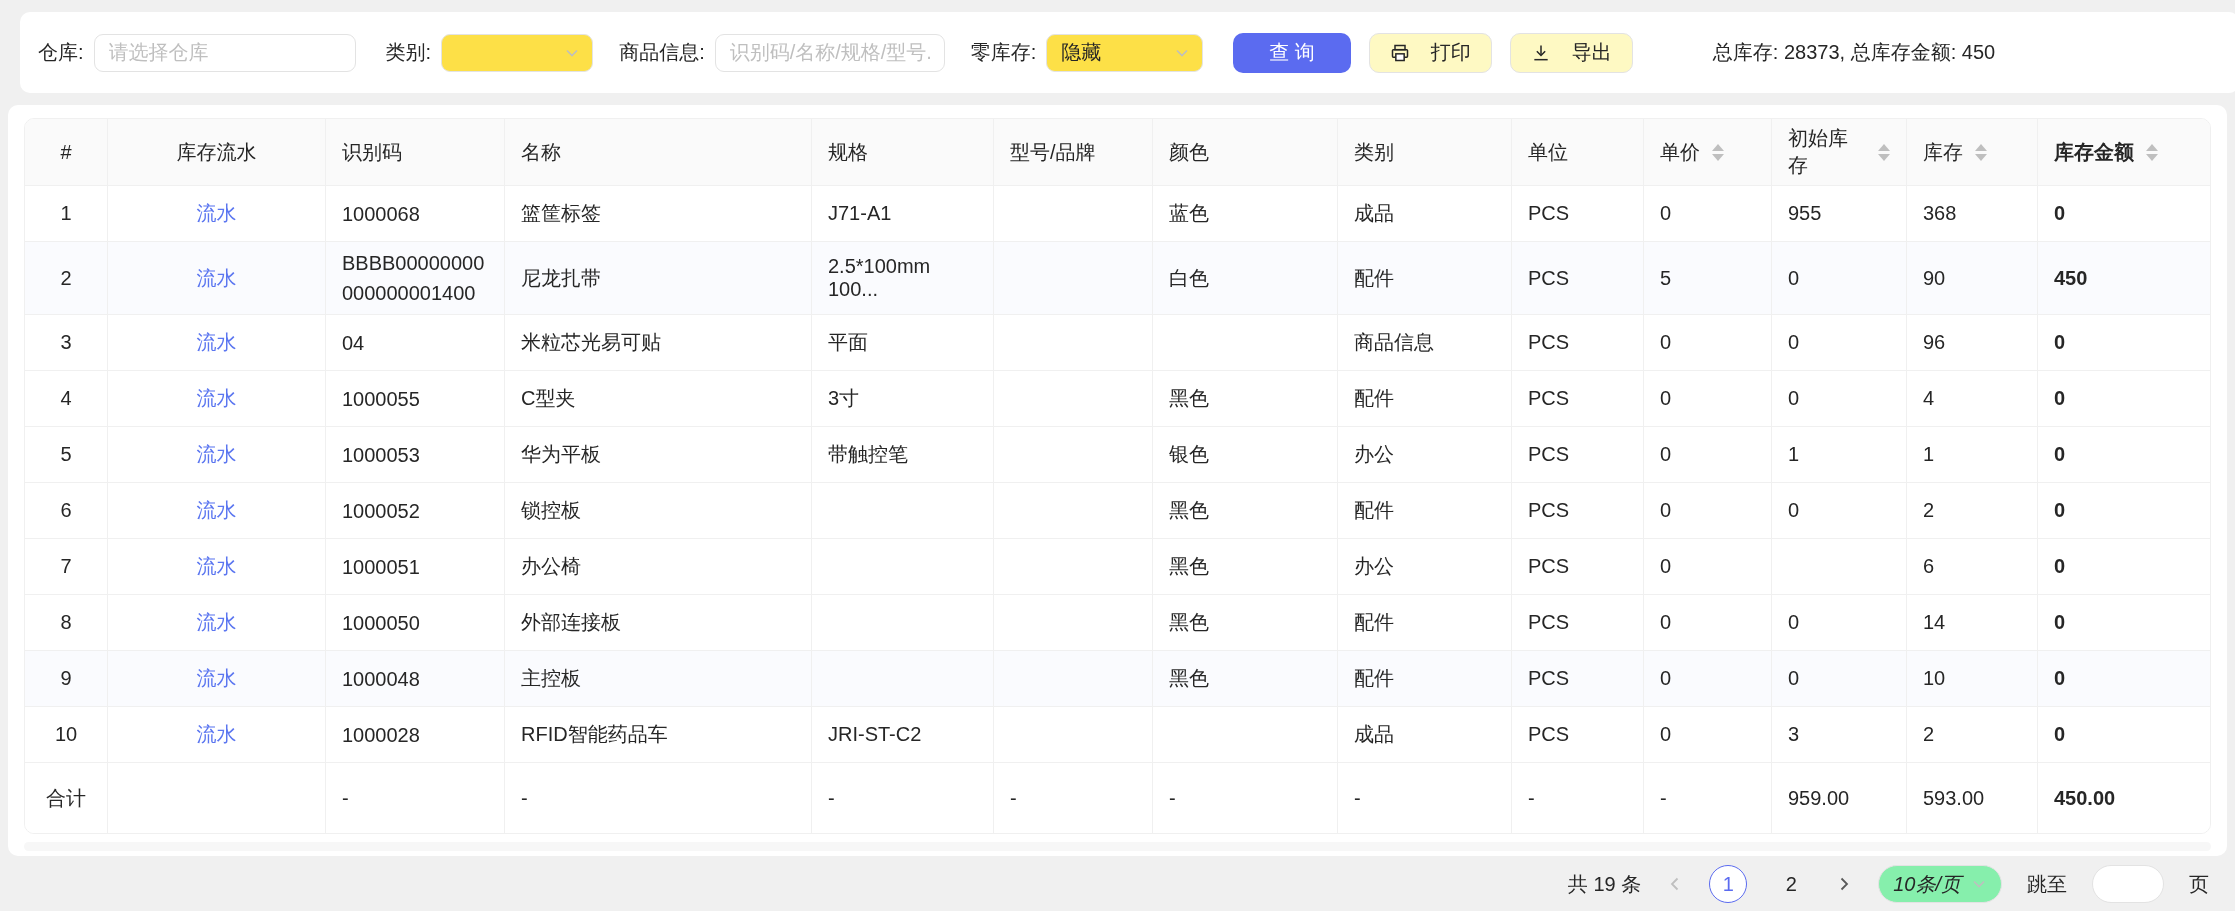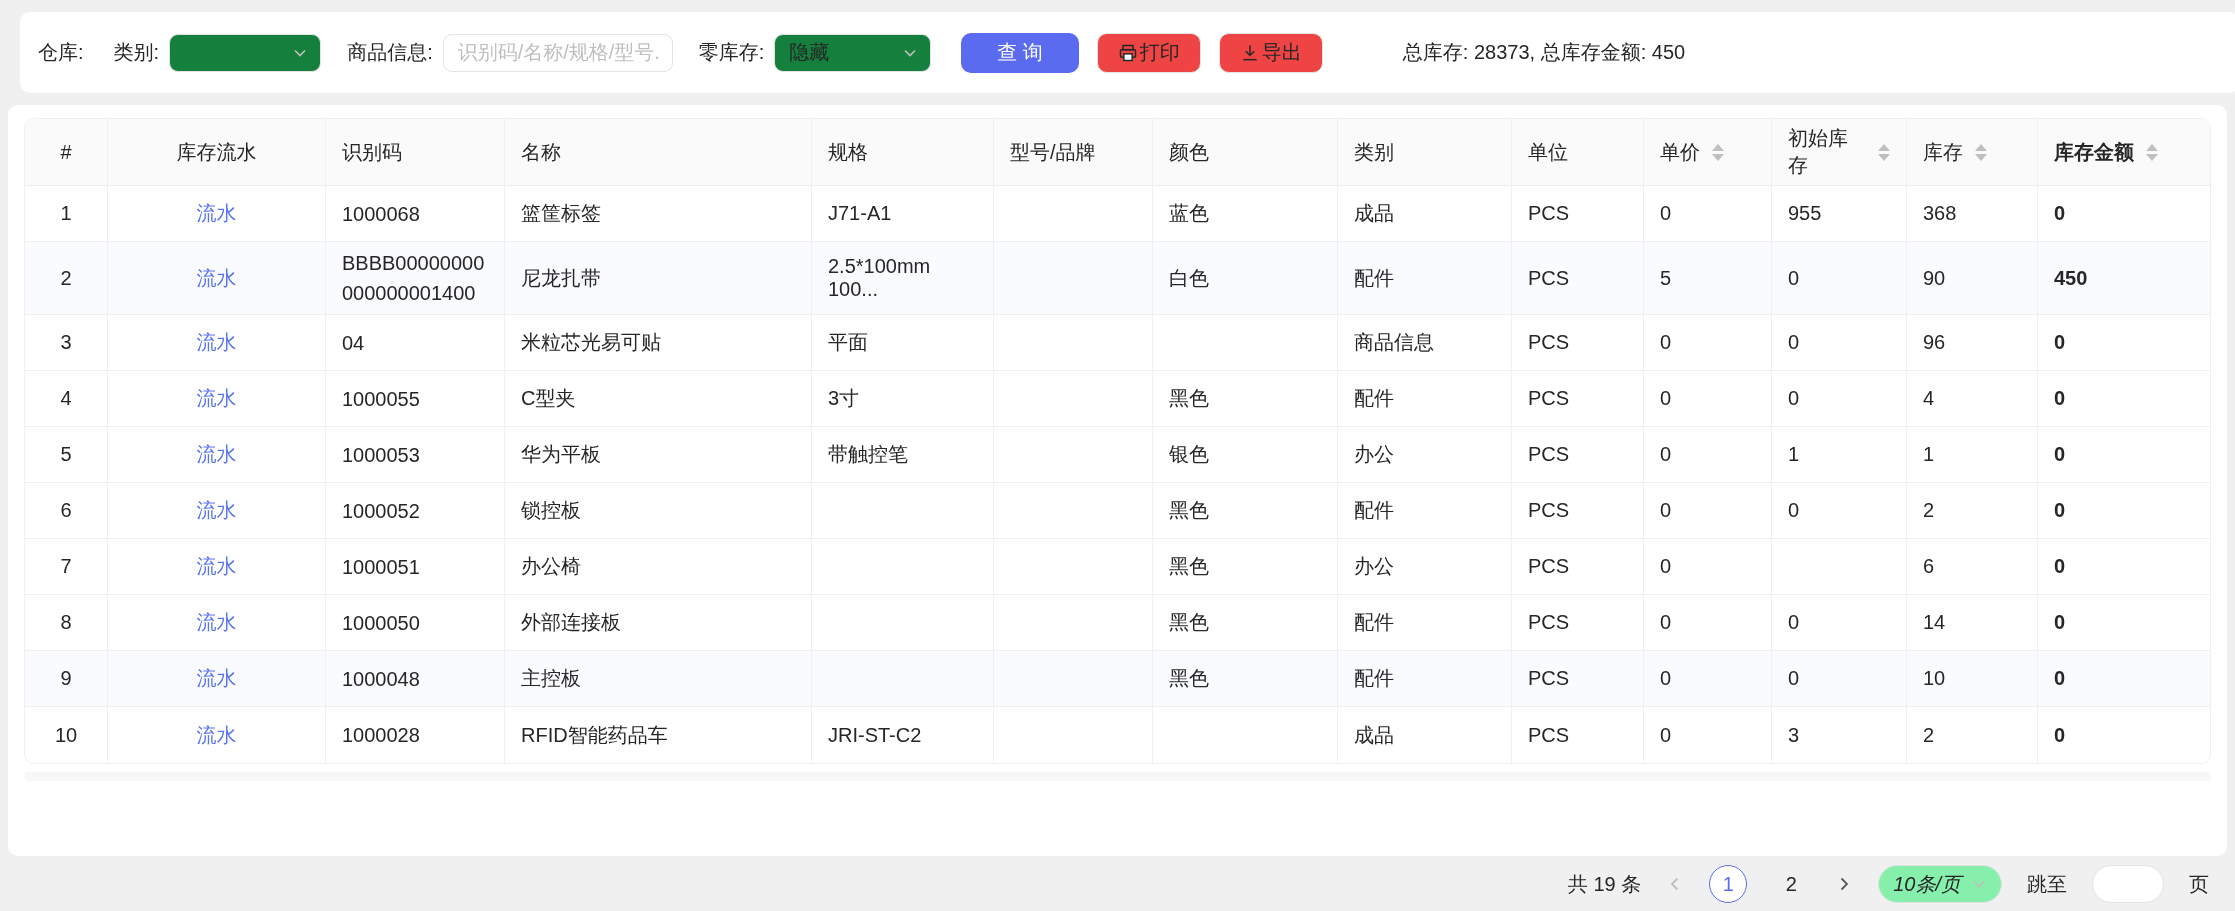--- a/index.html
+++ b/index.html
@@ -22,33 +22,33 @@
   .flabel { white-space:nowrap; color:#262626; }
   .finput {
     height:38px; border:1px solid #e3e3e3; border-radius:9px;
     padding:0 14px; font-size:20px; color:#262626; outline:none;
     font-family:inherit; background:#fff;
   }
   .finput::placeholder { color:var(--placeholder,#bfbfbf); }
   .fselect {
     height:38px; border:1px solid #e3e3e3; border-radius:9px;
     display:flex; align-items:center; justify-content:space-between;
-    padding:0 12px 0 14px; background:#15803d; cursor:pointer;
+    padding:0 12px 0 14px; background:#fde047; cursor:pointer;
   }
   .fselect .val { color:#262626; }
   .chev { width:16px; height:16px; flex:0 0 auto; }
   .btn-primary {
     height:40px; border:none; border-radius:10px; cursor:pointer;
     background:var(--primary,#5b6bf0); color:#fff; font-size:20px;
     padding:0 36px; font-family:inherit; white-space:nowrap;
   }
   .btn-plain {
     height:40px; border:1px solid #e3e3e3; border-radius:10px; cursor:pointer;
-    background:#ef4444; color:#262626; font-size:20px; padding:0 20px;
-    font-family:inherit; display:flex; align-items:center; gap:2px; white-space:nowrap;
+    background:#fef9c3; color:#262626; font-size:20px; padding:0 20px;
+    font-family:inherit; display:flex; align-items:center; gap:21px; white-space:nowrap;
   }
   .btn-plain svg { width:20px; height:20px; }
   .summary { margin-left:80px; white-space:nowrap; font-size:20px; }
 
   .ml10{margin-left:10px} .ml18{margin-left:18px} .ml26{margin-left:26px} .ml30{margin-left:30px}
   .w262{width:262px} .w152{width:152px} .w230{width:230px} .w157{width:157px}
 
   
   .table-card {
     position:absolute; left:8px; top:105px; width:2219px; height:751px;
@@ -98,20 +98,21 @@
     background:#fff; outline:none; font-size:20px; padding:0 12px; font-family:inherit;
   }
 </style>
 </head>
 <body>
 
 <div class="screen">
 
   <div class="filter-card">
     <span class="flabel">仓库:</span>
+    <input class="finput w262 ml10" type="text" value="" placeholder="请选择仓库" style="">
 
     <span class="flabel ml30">类别:</span>
     <div class="fselect w152 ml10">
       <span class="val"></span>
       <svg class="chev" viewBox="0 0 16 16" fill="none" stroke="#bfbfbf" stroke-width="1.6">
           <polyline points="3,5.5 8,10.5 13,5.5"></polyline>
         </svg>
     </div>
 
     <span class="flabel ml26">商品信息:</span>
@@ -369,20 +370,35 @@
               <td>JRI-ST-C2</td>
               <td></td>
               <td></td>
               <td>成品</td>
               <td>PCS</td>
               <td>0</td>
               <td>3</td>
               <td>2</td>
               <td>0</td>
             </tr>
+            <tr class="total-row">
+              <td class="center">合计</td>
+              <td></td>
+              <td>-</td>
+              <td>-</td>
+              <td>-</td>
+              <td>-</td>
+              <td>-</td>
+              <td>-</td>
+              <td>-</td>
+              <td>-</td>
+              <td>959.00</td>
+              <td>593.00</td>
+              <td>450.00</td>
+            </tr>
           </tbody>
       </table>
     </div>
     <div class="hscroll"></div>
   </div>
 
   <div class="pagination">
     <span>共 19 条</span>
     <svg class="pg-chev" viewBox="0 0 18 18" fill="none" stroke="#bfbfbf" stroke-width="1.8">
         <polyline points="11.5,3.5 6,9 11.5,14.5"></polyline>

